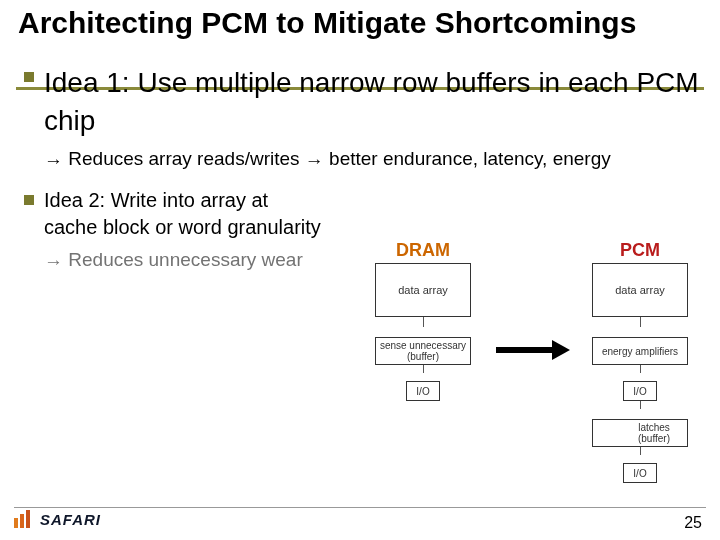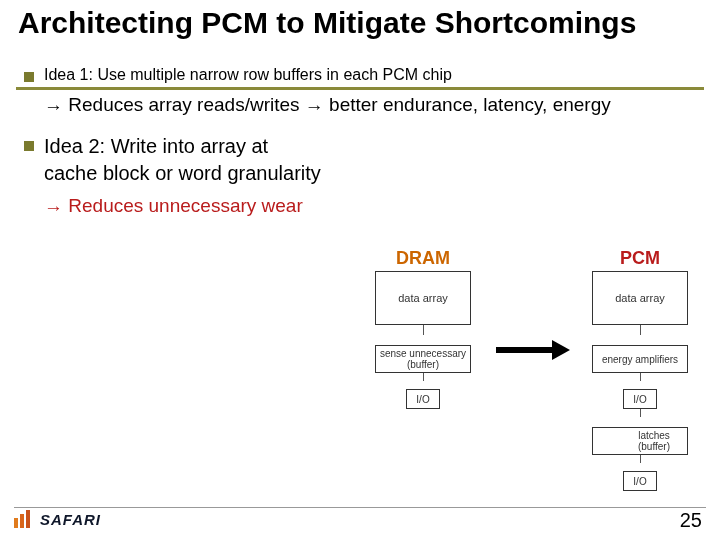--- a/index.html
+++ b/index.html
@@ -4,28 +4,28 @@
 <style>
   * { box-sizing: border-box; margin: 0; padding: 0; }
   html, body { width: 720px; height: 540px; font-family: Arial, Helvetica, sans-serif; background: #fff; overflow: hidden; }
   .slide { position: relative; width: 720px; height: 540px; }
   .title-wrap { position: absolute; left: 18px; top: 6px; right: 18px; }
   .title { font-size: 30px; font-weight: bold; color: #000; line-height: 1.15; }
   .title-underline { position: absolute; left: 16px; top: 87px; width: 688px; height: 3px; background: #8a8a3a; }
   .content { position: absolute; left: 24px; top: 64px; right: 6px; }
   .li { display: flex; align-items: flex-start; margin-bottom: 6px; }
   .li .bullet { width: 10px; height: 10px; background: #7a7a2e; margin-top: 8px; margin-right: 10px; flex: 0 0 10px; }
-  .li .txt { font-size: 16px; color: #000; line-height: 1.35; }
+  .li .txt { font-size: 28px; color: #000; line-height: 1.35; }
   .sub { margin-left: 20px; font-size: 19px; color: #000; line-height: 1.35; margin-bottom: 16px; }
   .idea2-row { display: flex; align-items: flex-start; }
   .idea2-text { width: 298px; }
   .idea2-text .txt { font-size: 20px; line-height: 1.35; }
-  .idea2-sub { margin-left: 20px; font-size: 19px; color: #b91c1c; line-height: 1.35; margin-top: 4px; white-space: nowrap; }
+  .idea2-sub { margin-left: 20px; font-size: 19px; color: #737373; line-height: 1.35; margin-top: 4px; white-space: nowrap; }
   .diagram { position: absolute; left: 348px; top: 240px; width: 360px; height: 250px; }
-  .col { position: absolute; top: 8px; }
+  .col { position: absolute; top: 0; }
   .col.dram { left: 10px; width: 130px; }
   .col.pcm  { left: 232px; width: 120px; }
   .col-title { text-align: center; font-weight: bold; font-size: 18px; margin-bottom: 2px; }
   .col-title.dram-t { color: #cc6600; }
   .col-title.pcm-t  { color: #b91c1c; }
   .box { border: 1px solid #333; background: #fff; display: flex; align-items: center; justify-content: center; text-align: center; font-size: 10px; color: #333; }
   .data-array { width: 96px; height: 54px; margin: 0 auto; font-size: 11px; }
   .sense-row { display: flex; justify-content: center; margin-top: 10px; }
   .sense { width: 96px; height: 28px; line-height: 1.1; }
   .io { width: 34px; height: 20px; margin: 8px auto 0 auto; font-size: 10px; }
@@ -37,21 +37,21 @@
   .arrow-line { position: absolute; left: 0; top: 7px; width: 58px; height: 6px; background: #000; }
   .arrow-head { position: absolute; left: 56px; top: 0; width: 0; height: 0; border-top: 10px solid transparent; border-bottom: 10px solid transparent; border-left: 18px solid #000; }
   .logo { position: absolute; left: 14px; bottom: 12px; display: flex; align-items: center; }
   .logo-icon { width: 22px; height: 18px; margin-right: 4px; position: relative; }
   .logo-icon .bar { position: absolute; top: 0; width: 4px; background: #e07b1e; }
   .logo-icon .b1 { left: 0; height: 10px; top: 8px; }
   .logo-icon .b2 { left: 6px; height: 14px; top: 4px; background: #d9651a; }
   .logo-icon .b3 { left: 12px; height: 18px; top: 0; background: #c9521a; }
   .logo-text { font-size: 15px; letter-spacing: 1px; color: #0f172a; font-weight: bold; font-style: italic; }
   .footer-line { position: absolute; left: 14px; right: 14px; bottom: 32px; height: 1px; background: #999; }
-  .pagenum { position: absolute; right: 18px; bottom: 8px; font-size: 20px; color: #000; }
+  .pagenum { position: absolute; right: 18px; bottom: 8px; font-size: 16px; color: #000; }
 </style>
 </head>
 <body>
 
 <div class="slide">
 
   <div class="title-wrap">
     <div class="title">Architecting PCM to Mitigate Shortcomings</div>
   </div>
   <div class="title-underline"></div>

